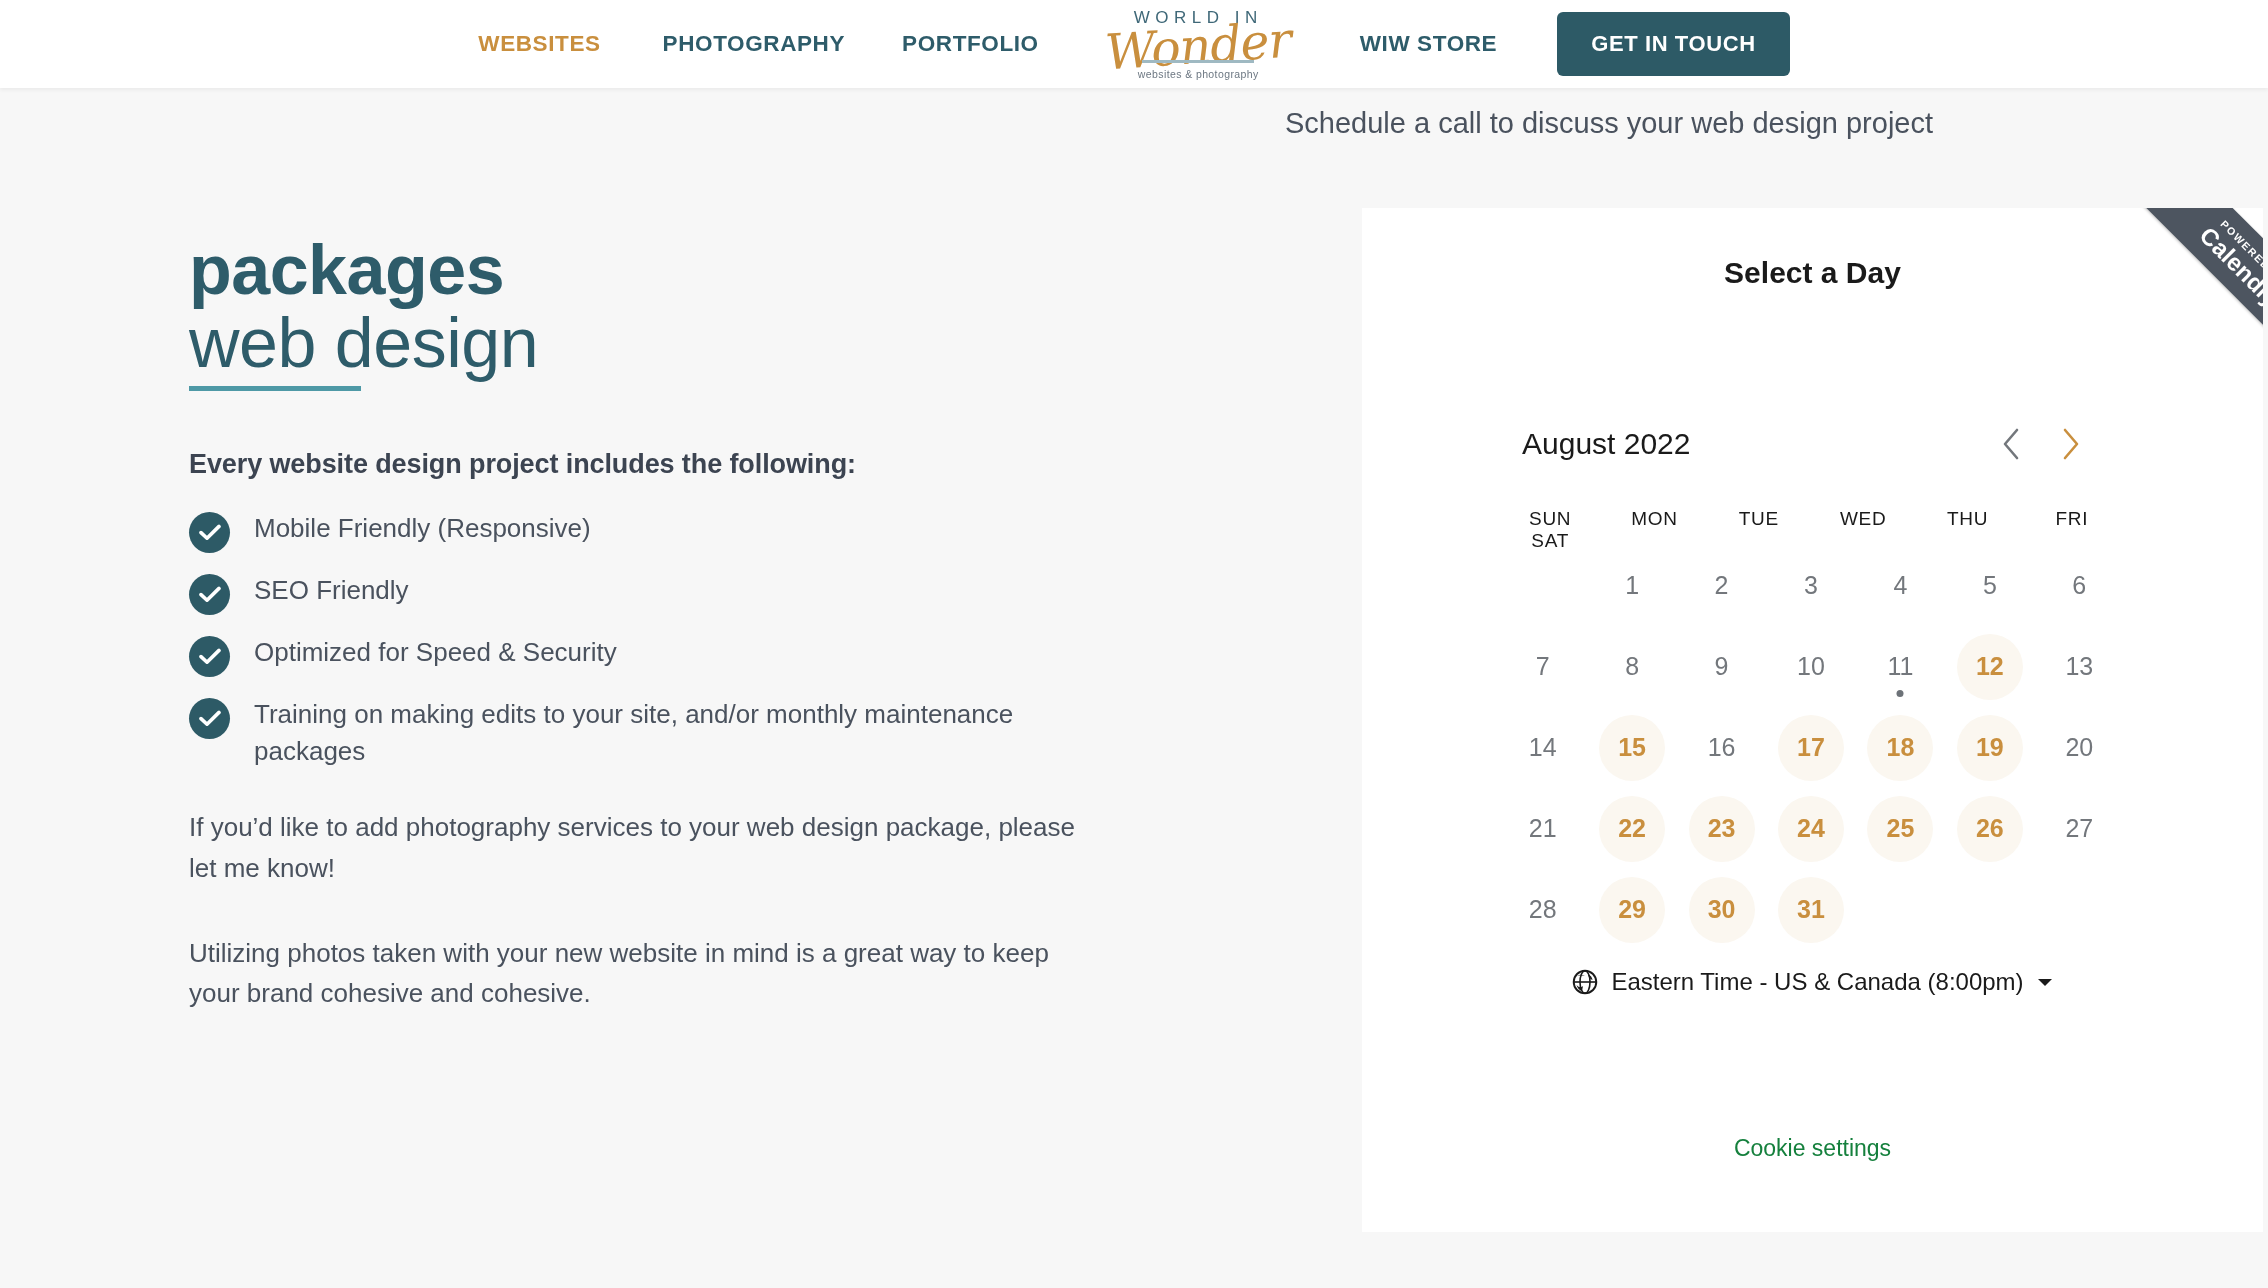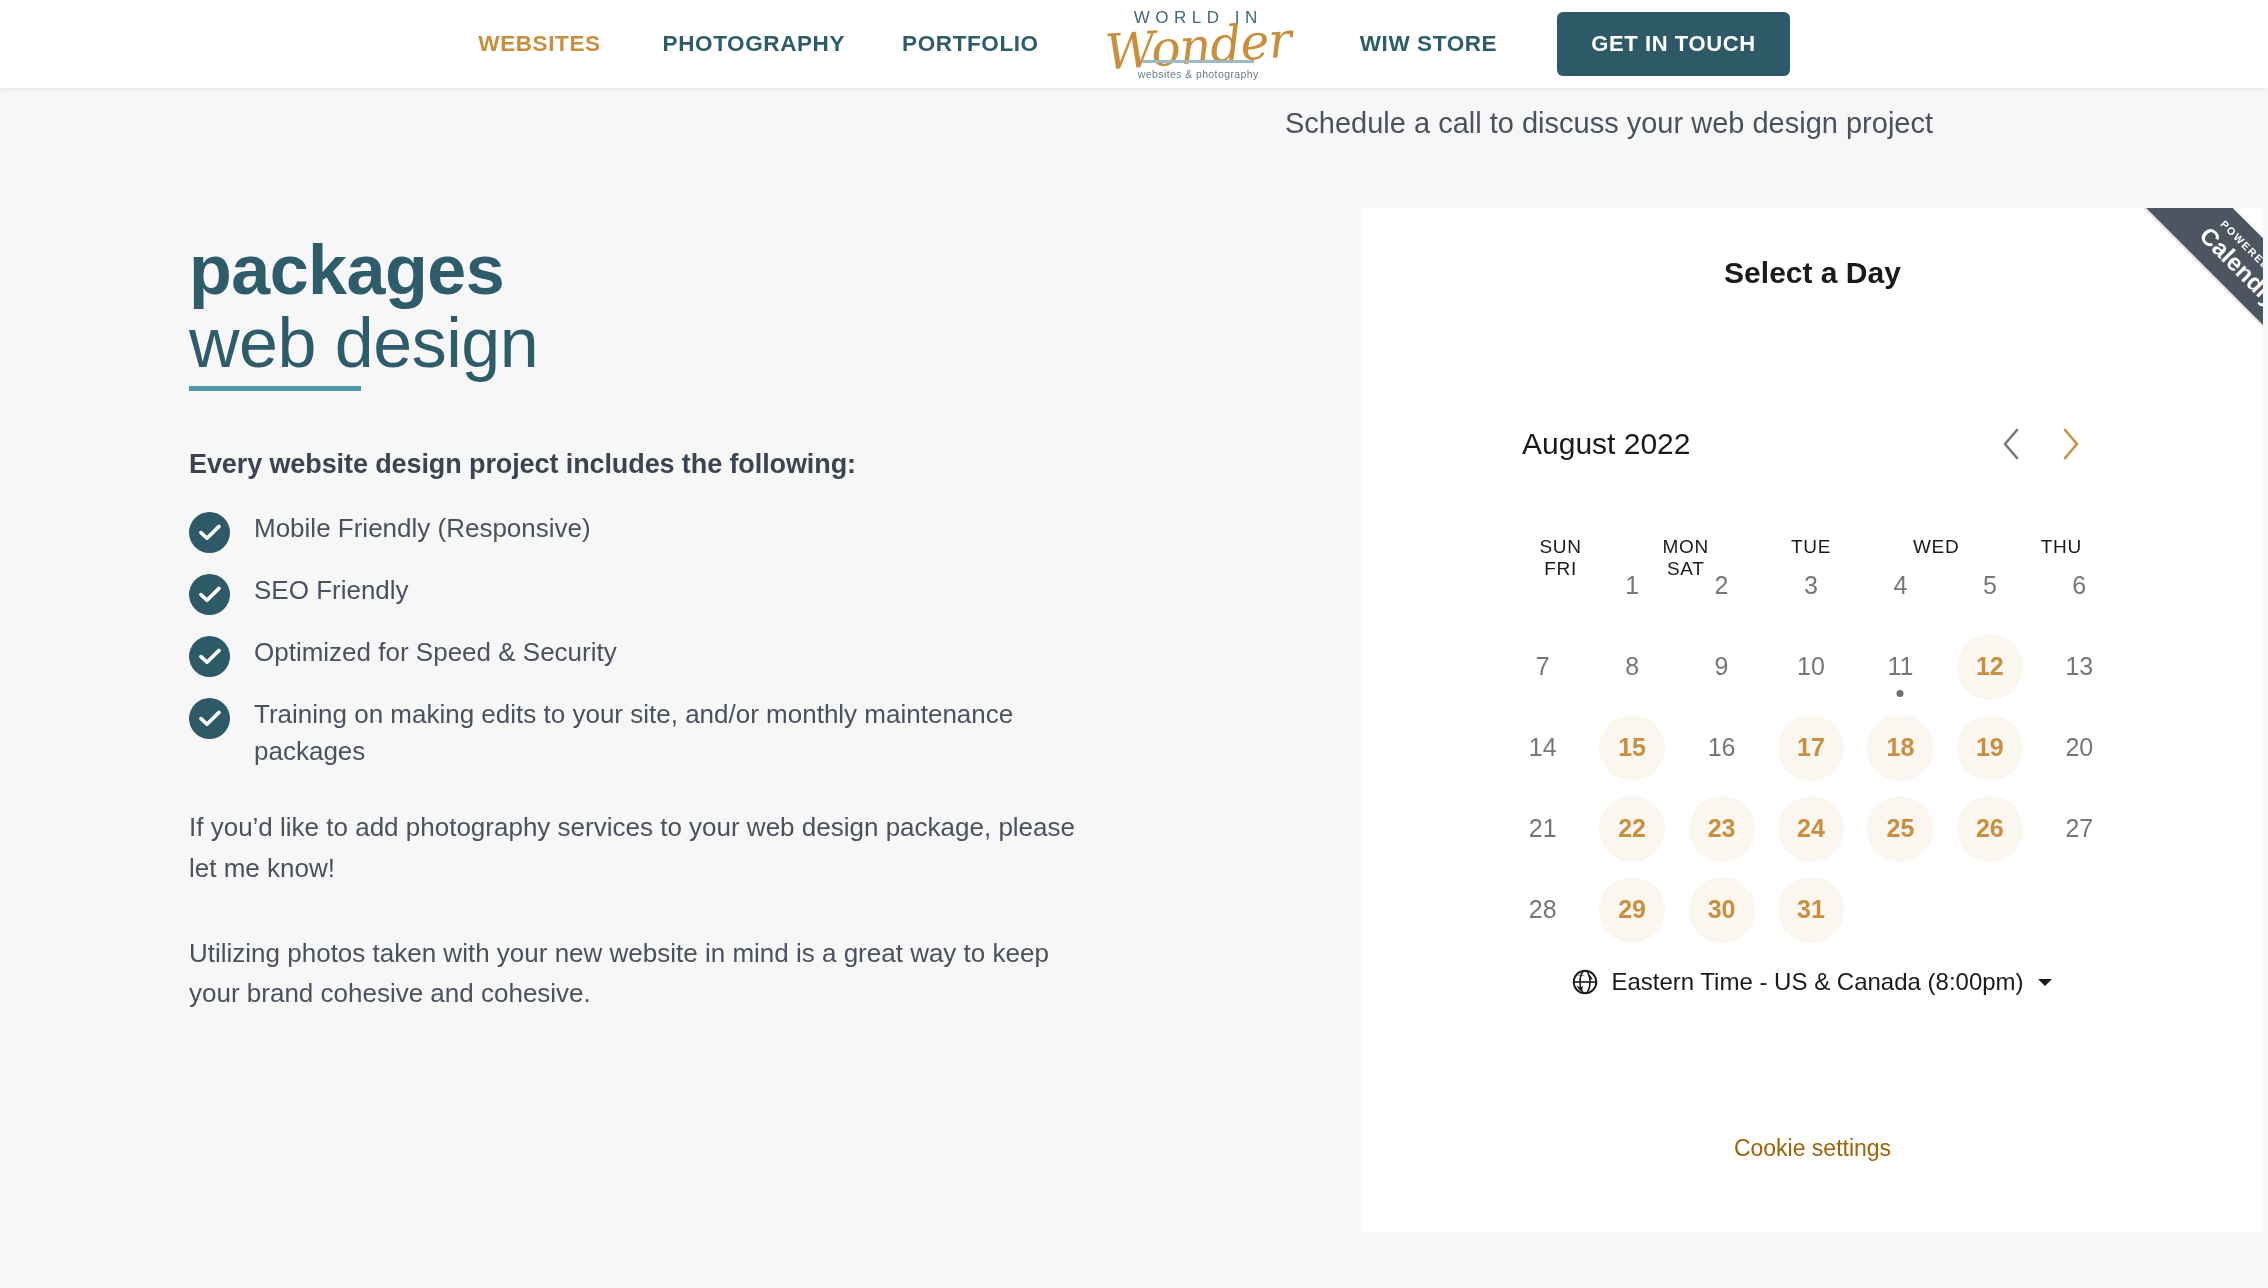--- a/index.html
+++ b/index.html
@@ -307,22 +307,21 @@
     display: block;
   }
 
   
   #weekday-row {
     position: absolute;
     top: 300px;
     left: 136px;
     width: 626px;
     display: grid;
-    grid-template-columns: repeat(5, 1fr);
-    margin-top: 28px;
+    grid-template-columns: repeat(6, 1fr);
   }
   .weekday-cell {
     text-align: center;
     font-size: 19px;
     letter-spacing: 0.7px;
     color: #1a1a1a;
   }
 
   
   #date-grid {
@@ -389,21 +388,21 @@
   #timezone-caret { display: block; line-height: 0; }
 
   
   #cookie-settings {
     position: absolute;
     top: 927px;
     left: 0;
     width: 901px;
     text-align: center;
     font-size: 23px;
-    color: #a16207;
+    color: #15803d;
     cursor: pointer;
     text-decoration: none;
   }
 </style>
 </head>
 <body>
 
 <div id="navbar">
   <div id="nav-inner">
 

